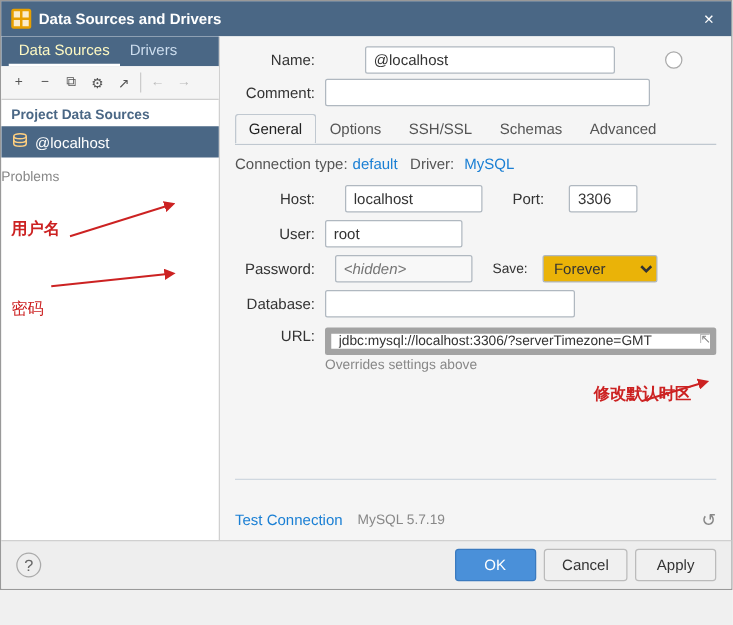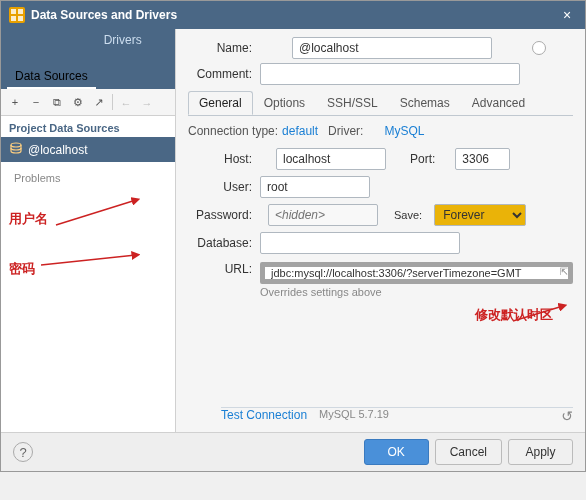--- a/index.html
+++ b/index.html
@@ -85,23 +85,22 @@
 
     .top-tab {
       color: #ccddee;
       padding: 4px 8px;
       font-size: 12px;
       cursor: pointer;
       border-bottom: 2px solid transparent;
     }
 
     .top-tab.active {
-      color: #000000;
+      color: #fef9c3;
       border-bottom: 2px solid white;
-      margin-top: 36px;
     }
 
     .sidebar-toolbar {
       display: flex;
       align-items: center;
       padding: 3px 4px;
       gap: 1px;
       border-bottom: 1px solid #d0d0d0;
       background: #f5f5f5;
     }
@@ -149,21 +148,21 @@
     }
 
     .sidebar-item-icon {
       font-size: 12px;
       color: #e8a000;
     }
 
     .sidebar-item.selected .sidebar-item-icon { color: #ffd080; }
 
     .problems-section {
-      padding: 6px 13px;
+      padding: 6px 0;
       font-size: 11px;
       color: #888;
       margin-top: 4px;
     }
 
     
     .right-panel {
       flex: 1;
       display: flex;
       flex-direction: column;
@@ -253,21 +252,21 @@
     .connection-type-row {
       display: flex;
       align-items: center;
       margin-bottom: 10px;
       font-size: 12px;
     }
 
     .connection-type-label { color: #555; }
     .connection-type-value { color: #1a7fd4; margin-left: 4px; cursor: pointer; }
     .driver-label { color: #555; margin-left: 10px; }
-    .driver-value { color: #1a7fd4; margin-left: 21px; cursor: pointer; }
+    .driver-value { color: #1a7fd4; margin-left: 8px; cursor: pointer; }
 
     .host-row {
       display: flex;
       align-items: center;
       margin-bottom: 6px;
       gap: 16px;
     }
 
     .host-input { width: 110px; }
     .port-label { font-size: 12px; color: #333; }
@@ -348,24 +347,24 @@
 
     .override-hint {
       font-size: 11px;
       color: #888;
       margin-left: 72px;
       margin-bottom: 8px;
     }
 
     .test-connection-row {
       display: flex;
+      align-items: center;
       margin-top: auto;
-      padding-top: 0;
+      padding-top: 24px;
       border-top: 1px solid #d0d8e0;
-      margin-left: 33px;
     }
 
     .test-connection-link {
       color: #1a7fd4;
       font-size: 12px;
       cursor: pointer;
       text-decoration: none;
     }
 
     .mysql-version {
@@ -491,21 +490,21 @@
         <div style="position:absolute; left:8px; top:20px; color:#cc2222; font-weight:bold; font-size:13px;">用户名</div>
         <svg style="position:absolute; left:0; top:0; width:175px; height:120px; pointer-events:none;">
           <line x1="55" y1="35" x2="135" y2="10" stroke="#cc2222" stroke-width="1.5" marker-end="url(#arr1)"></line>
           <defs>
             <marker id="arr1" markerWidth="6" markerHeight="6" refX="3" refY="3" orient="auto">
               <path d="M0,0 L6,3 L0,6 Z" fill="#cc2222"></path>
             </marker>
           </defs>
         </svg>
 
-        <div style="position:absolute; left:8px; top:70px; color:#cc2222; font-weight:bold; font-size:13px;">密码</div>
+        <div style="position:absolute; left:8px; top:84px; color:#cc2222; font-weight:normal; font-size:13px;">密码</div>
         <svg style="position:absolute; left:0; top:50px; width:175px; height:80px; pointer-events:none;">
           <line x1="40" y1="25" x2="135" y2="15" stroke="#cc2222" stroke-width="1.5" marker-end="url(#arr2)"></line>
           <defs>
             <marker id="arr2" markerWidth="6" markerHeight="6" refX="3" refY="3" orient="auto">
               <path d="M0,0 L6,3 L0,6 Z" fill="#cc2222"></path>
             </marker>
           </defs>
         </svg>
       </div>
     </div>

